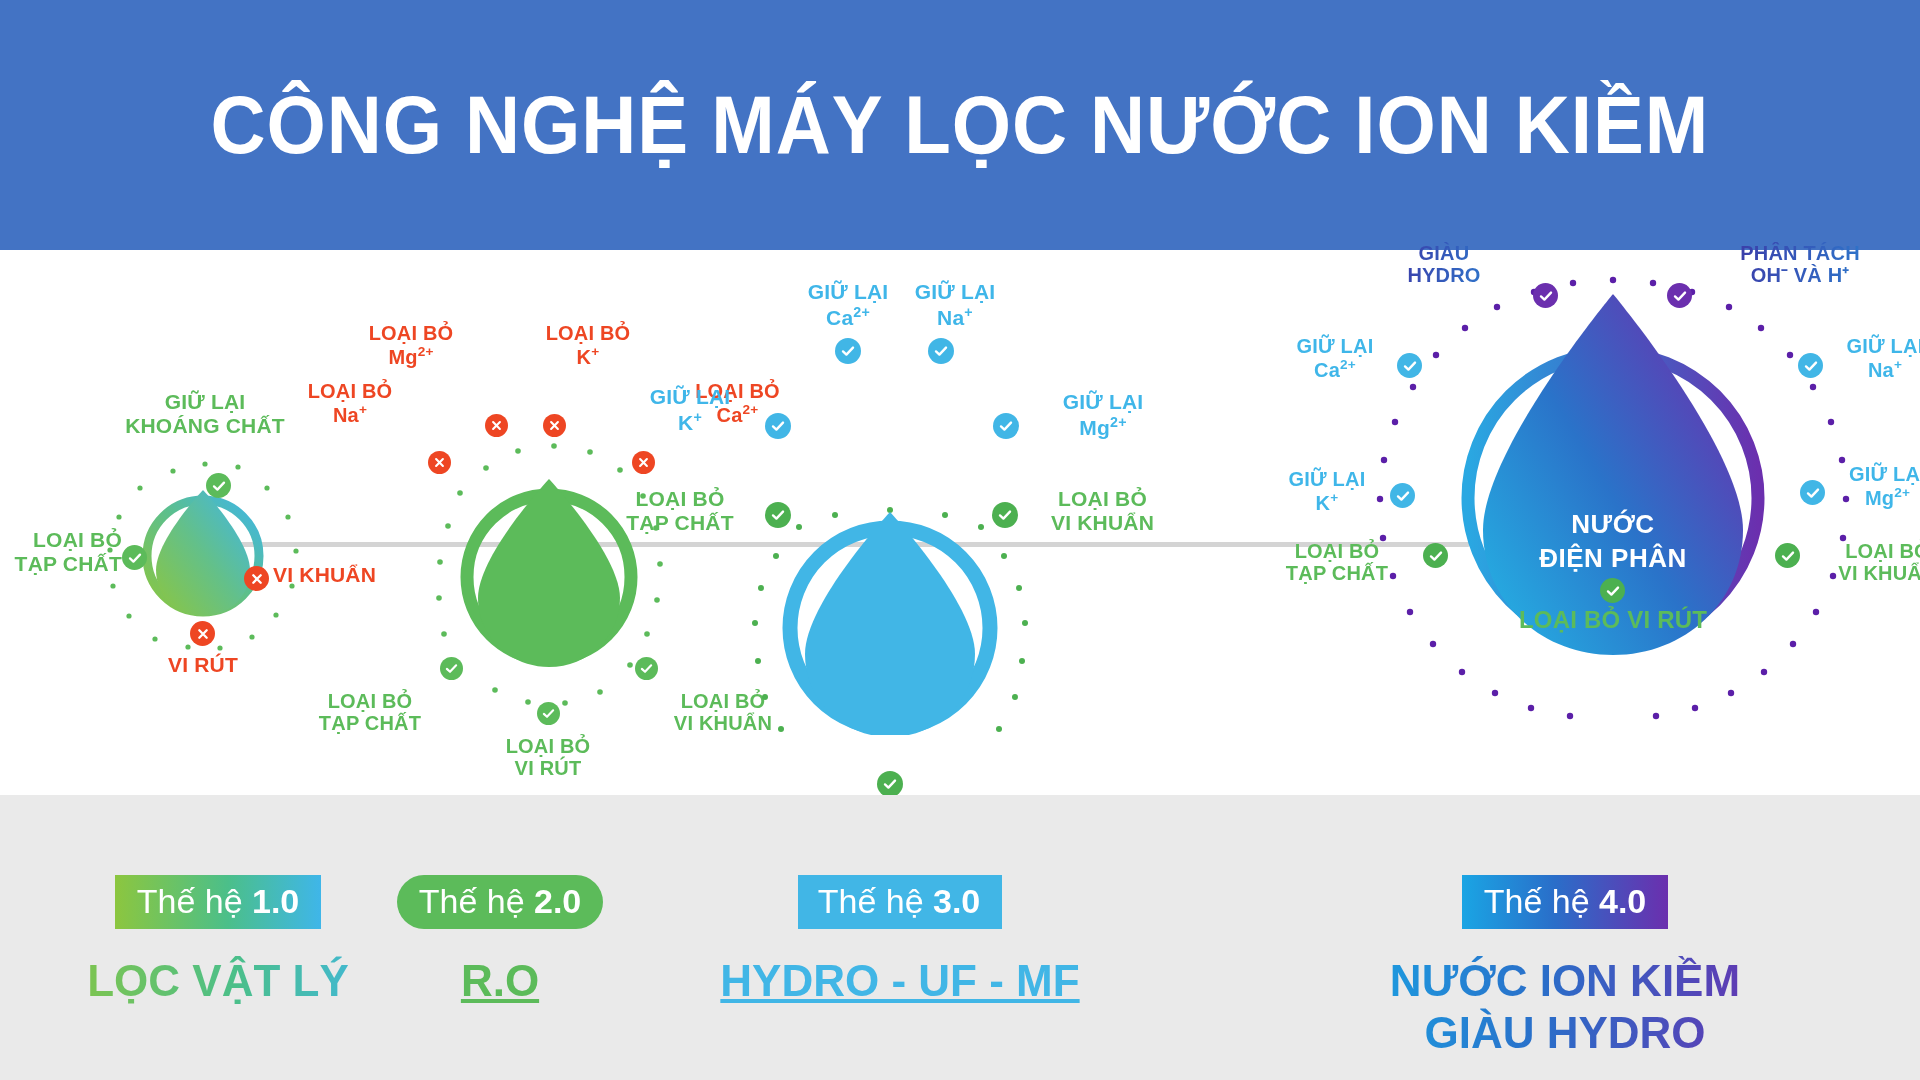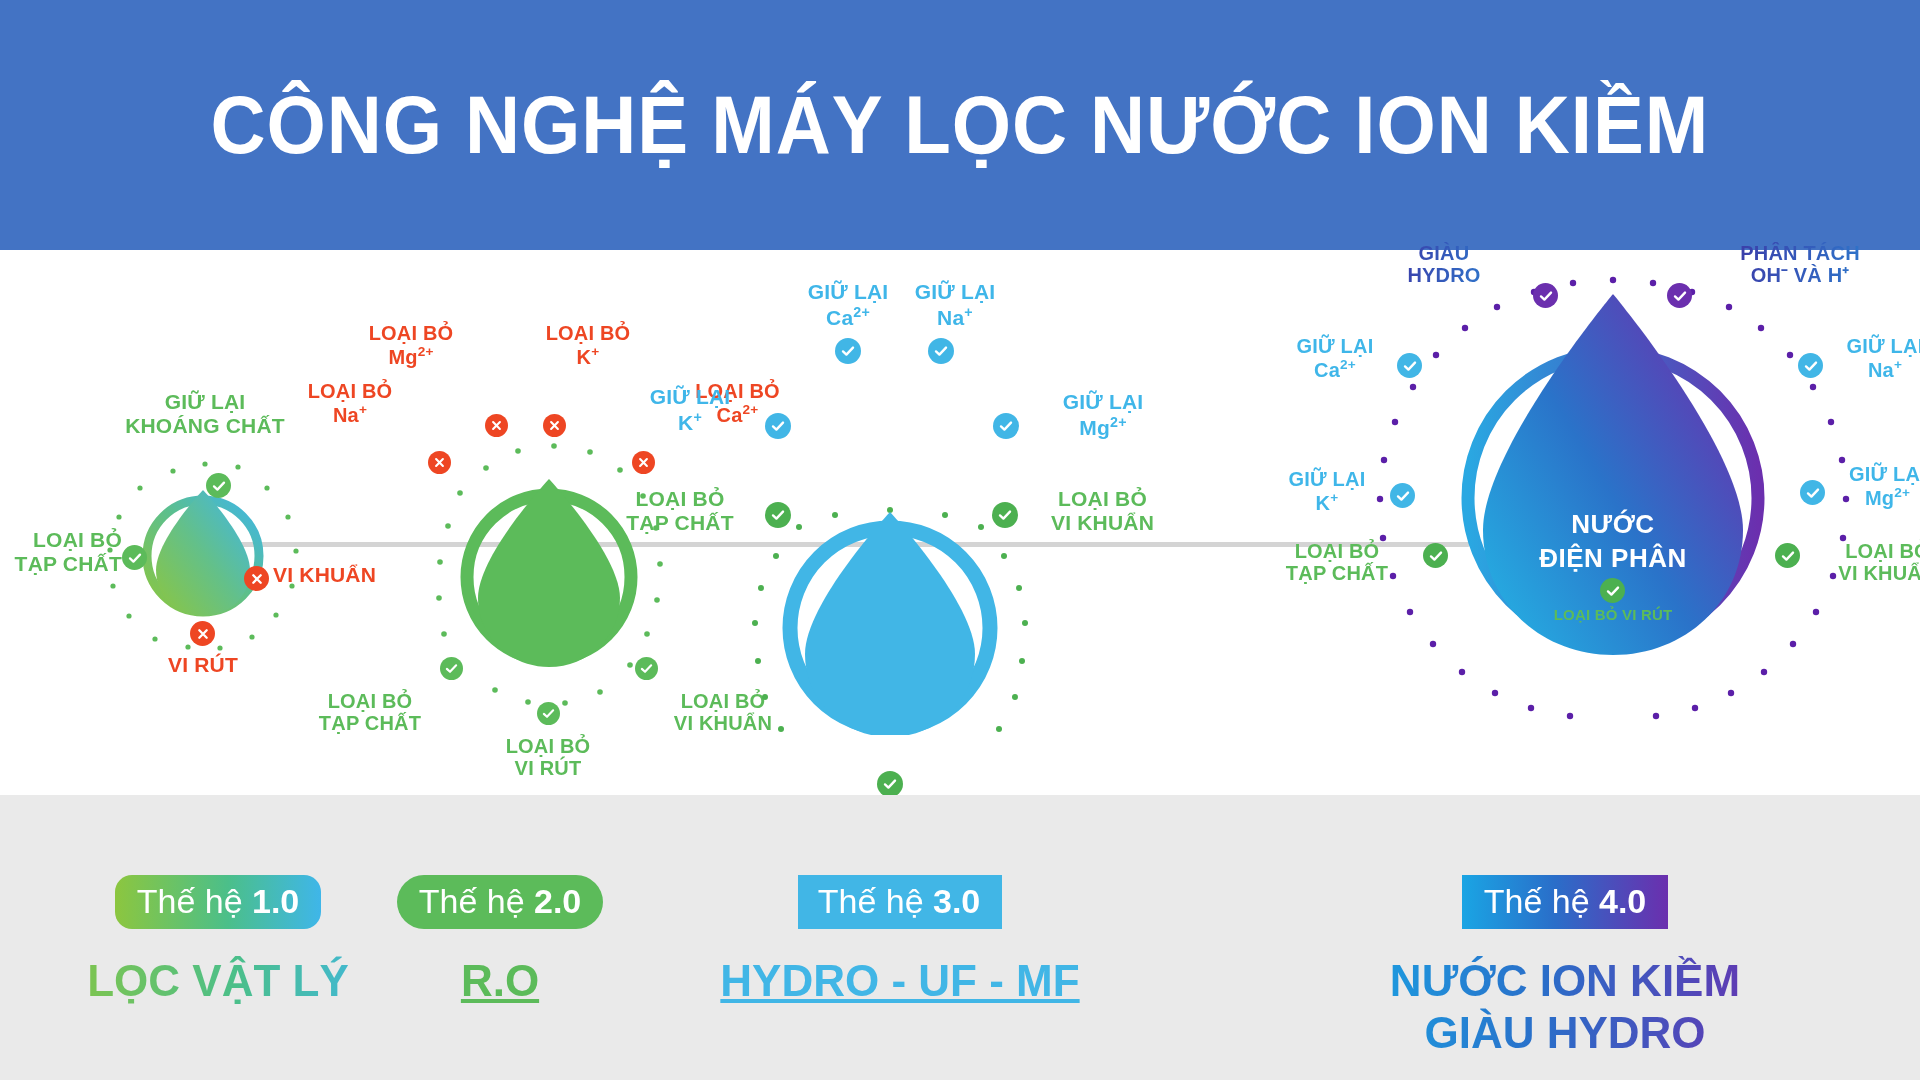--- a/index.html
+++ b/index.html
@@ -469,21 +469,21 @@
     </div>
     <div class="lbl c cyan" style="left:545px; top:213px; width:125px; font-size:20px;">
       <span>GIỮ LẠI</span><br>
       <span>Mg</span><sup>2+</sup>
     </div>
 
     <div class="lbl c green" style="left:-28px; top:290px; width:170px; font-size:20px;">
       <span>LOẠI BỎ</span><br>
       <span>TẠP CHẤT</span>
     </div>
-    <div class="lbl c green" style="left:238px; top:357px; width:190px; font-size:15px;">
+    <div class="lbl c green" style="left:238px; top:357px; width:190px; font-size:24px;">
       <span>LOẠI BỎ VI RÚT</span>
     </div>
     <div class="lbl c green" style="left:520px; top:290px; width:175px; font-size:20px;">
       <span>LOẠI BỎ</span><br>
       <span>VI KHUẨN</span>
     </div>
 
     <div class="badge" style="left:253px; top:33px; width:25px;height:25px; background:#6b2fae;">
         <svg width="14" height="14" viewBox="0 0 14 14">
           <path d="M2,7.4 L5.4,10.6 L12,3.6" stroke="#fff" stroke-width="2.4" fill="none" stroke-linecap="round" stroke-linejoin="round"></path>
@@ -528,21 +528,21 @@
         <svg width="14" height="14" viewBox="0 0 14 14">
           <path d="M2,7.4 L5.4,10.6 L12,3.6" stroke="#fff" stroke-width="2.4" fill="none" stroke-linecap="round" stroke-linejoin="round"></path>
         </svg>
       </div>
   </div>
 </div>
 
 <div id="footer-strip">
 
   <div class="gen-foot" style="left:38px; top:80px; width:360px;">
-    <div class="gen-badge" style="background:linear-gradient(90deg,#8cc63f 0%,#4bbf8a 55%,#3fb6e9 100%);border-radius:17px;">
+    <div class="gen-badge" style="background:linear-gradient(90deg,#8cc63f 0%,#4bbf8a 55%,#3fb6e9 100%);">
       <span>Thế hệ </span><b>1.0</b>
     </div>
     <div class="gen-name grad-text" style="background-image:linear-gradient(90deg,#8cc63f 0%,#4bbf8a 55%,#3fb6e9 100%);">LỌC VẬT LÝ</div>
   </div>
 
   <div class="gen-foot" style="left:320px; top:80px; width:360px;">
     <div class="gen-badge" style="background:#5cbb5a;border-radius:27px;">
       <span>Thế hệ </span><b>2.0</b>
     </div>
     <div class="gen-name" style="color:#5cbb5a;">R.O</div>

